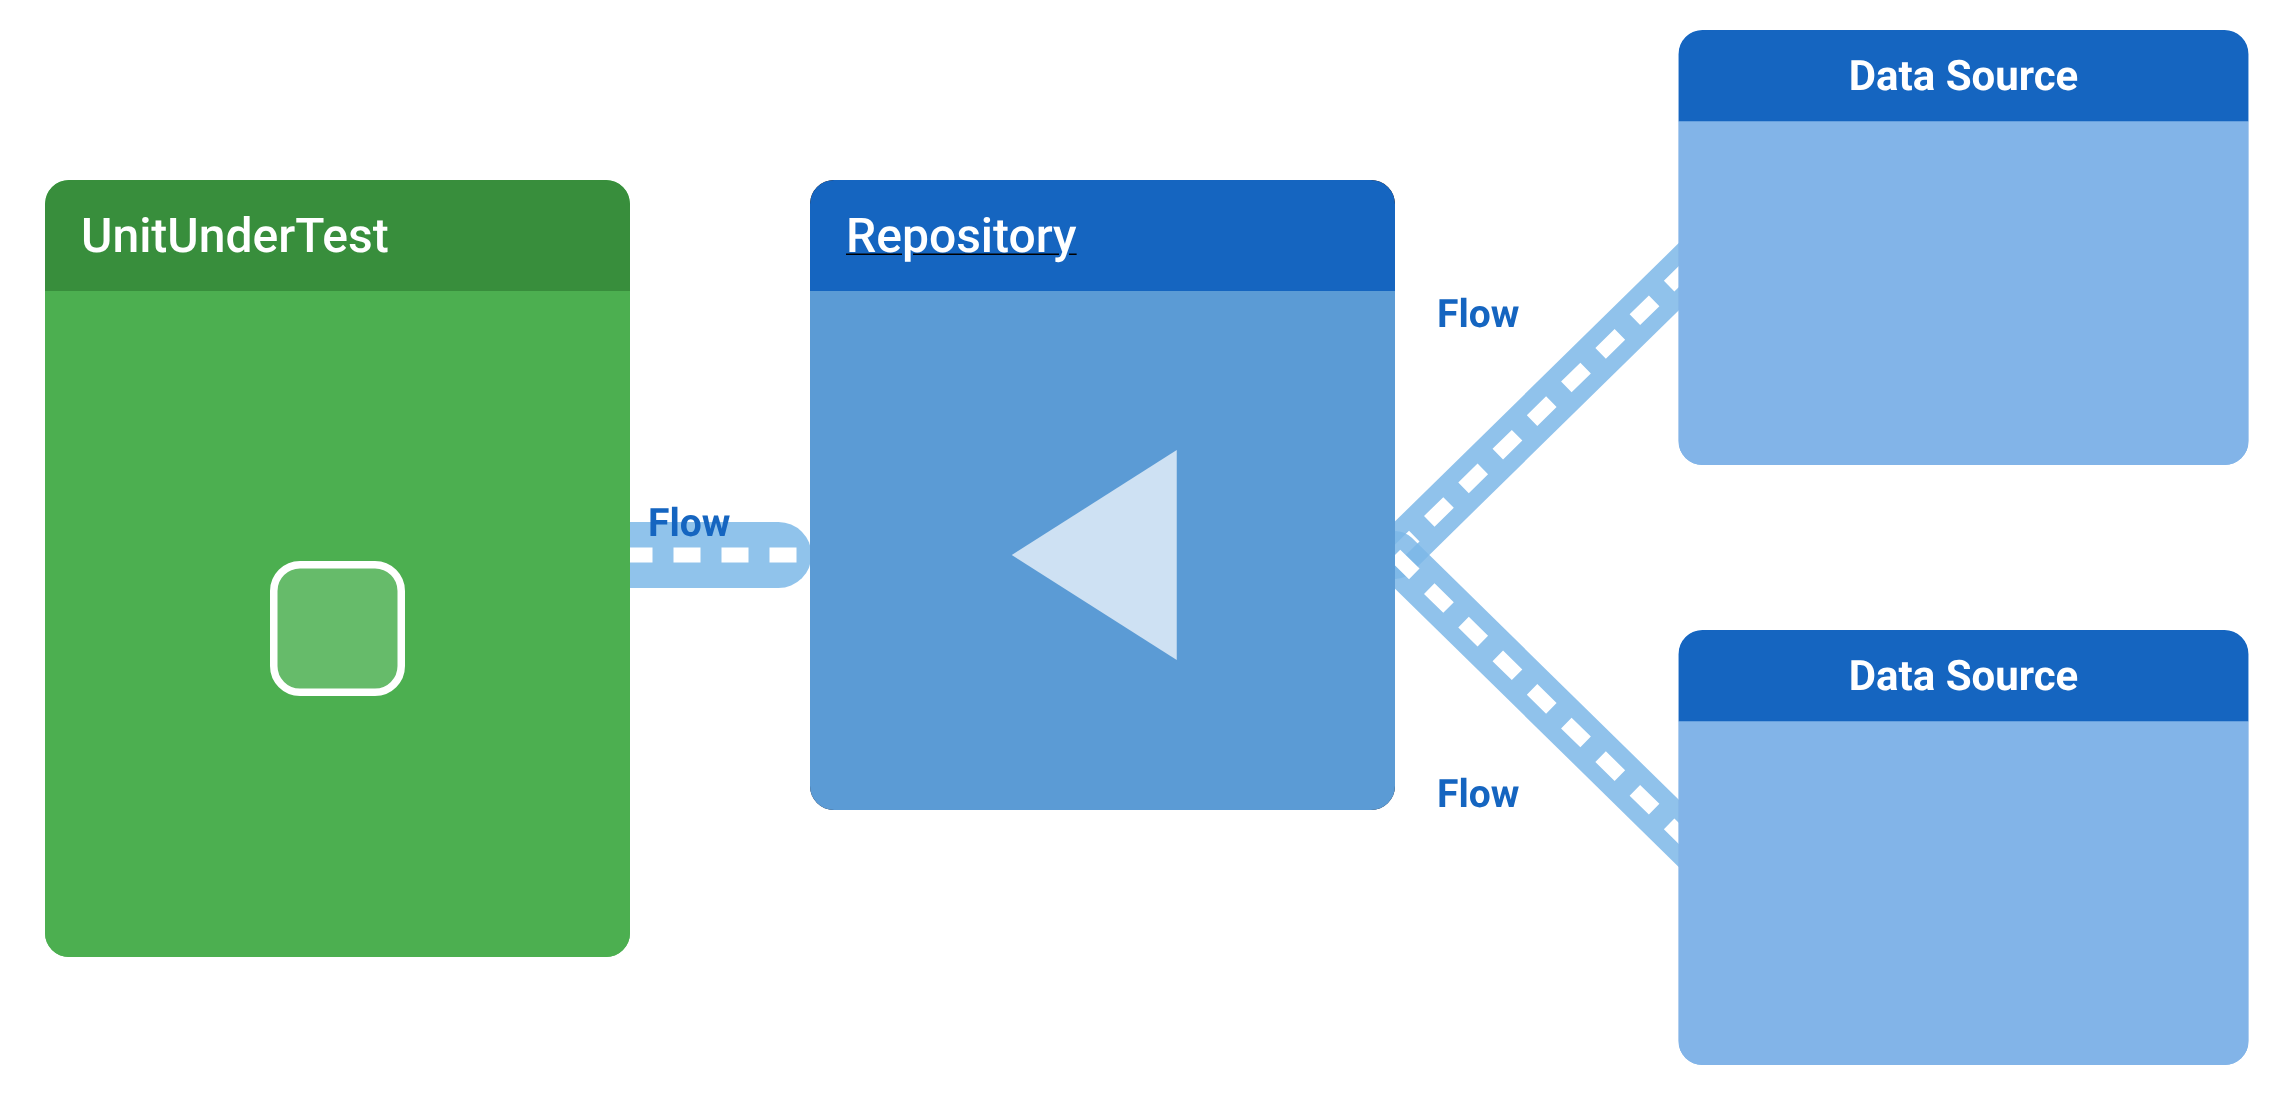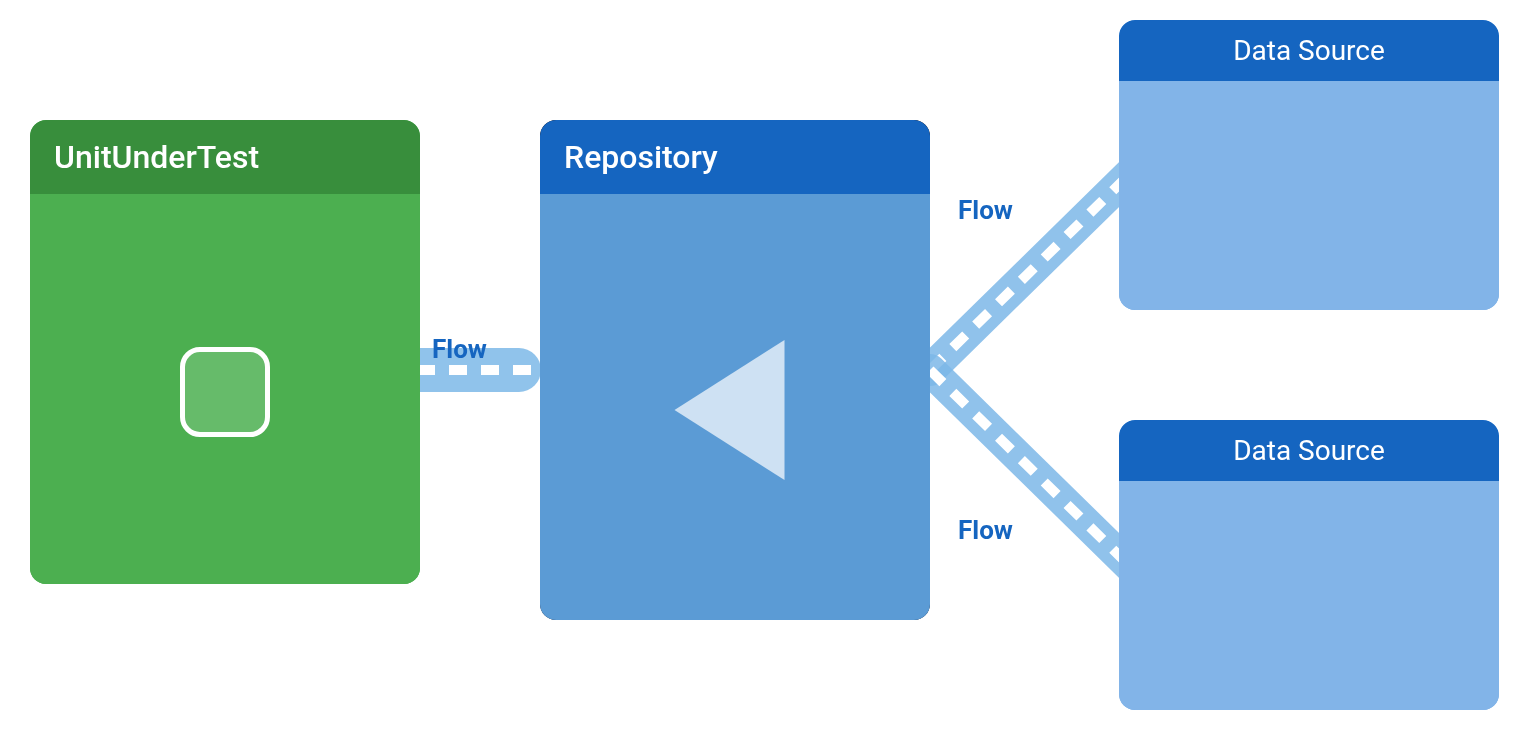--- a/index.html
+++ b/index.html
@@ -30,21 +30,21 @@
       width: 100%; height: 100%;
       pointer-events: none;
     }
 
     
     .unit-box {
       position: absolute;
       left: 30px;
       top: 120px;
       width: 390px;
-      height: 464px;
+      height: 518px;
       background: #4caf50;
       border-radius: 16px;
       overflow: hidden;
     }
 
     .unit-box-header {
       background: #388e3c;
       width: 100%;
       padding: 18px 24px;
       border-radius: 16px 16px 0 0;
@@ -78,24 +78,25 @@
       top: 50%;
       transform: translate(-50%, -50%);
     }
 
     
     .repo-box {
       position: absolute;
       left: 540px;
       top: 120px;
       width: 390px;
-      height: 500px;
+      height: 420px;
       background: #0f172a;
       border-radius: 16px;
       overflow: hidden;
+      text-decoration: underline;
     }
 
     .repo-box-header {
       background: #1565c0;
       width: 100%;
       padding: 18px 24px;
       border-radius: 16px 16px 0 0;
     }
 
     .repo-box-header-text {
@@ -149,21 +150,21 @@
       background: #1565c0;
       width: 100%;
       padding: 14px 20px;
       border-radius: 16px 16px 0 0;
       text-align: center;
     }
 
     .datasource-header-text {
       color: #ffffff;
       font-size: 28px;
-      font-weight: 400;
+      font-weight: 700;
     }
 
     .datasource-body {
       width: 100%;
       height: calc(100% - 58px);
       background: #82b4e8;
       position: relative;
       display: flex;
       align-items: center;
       justify-content: center;

